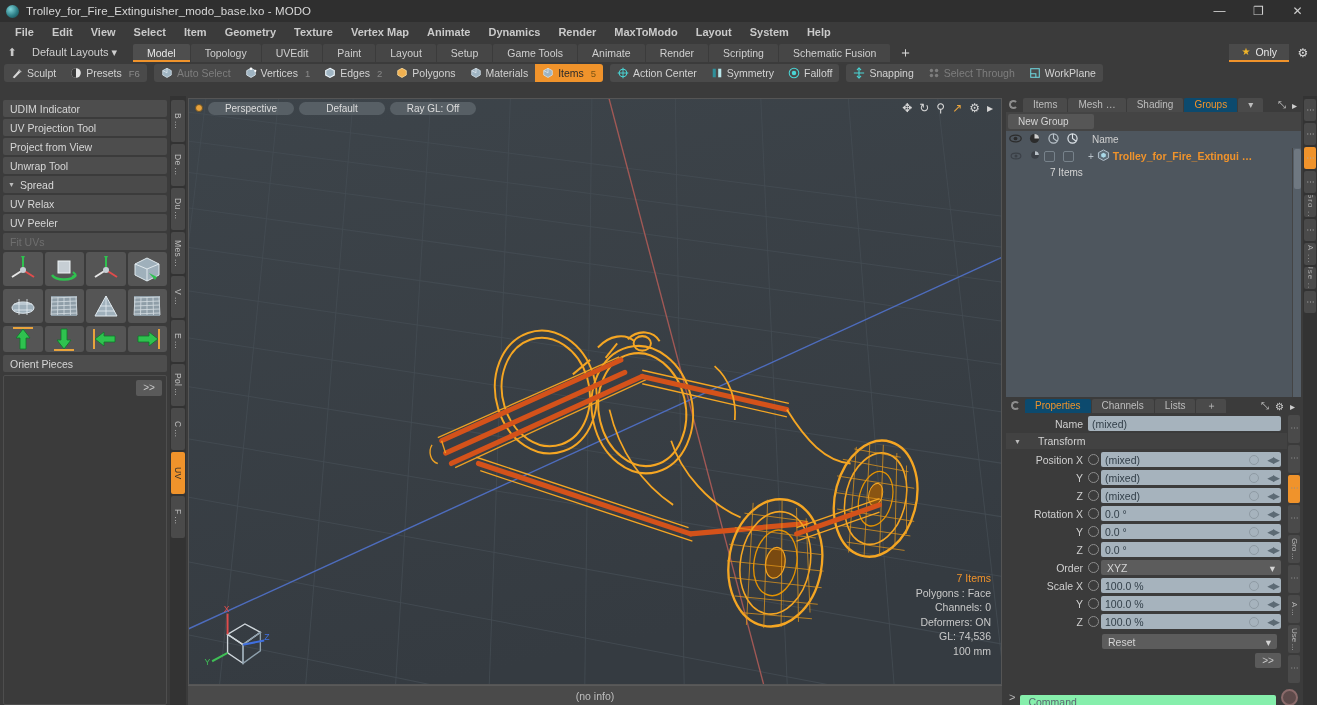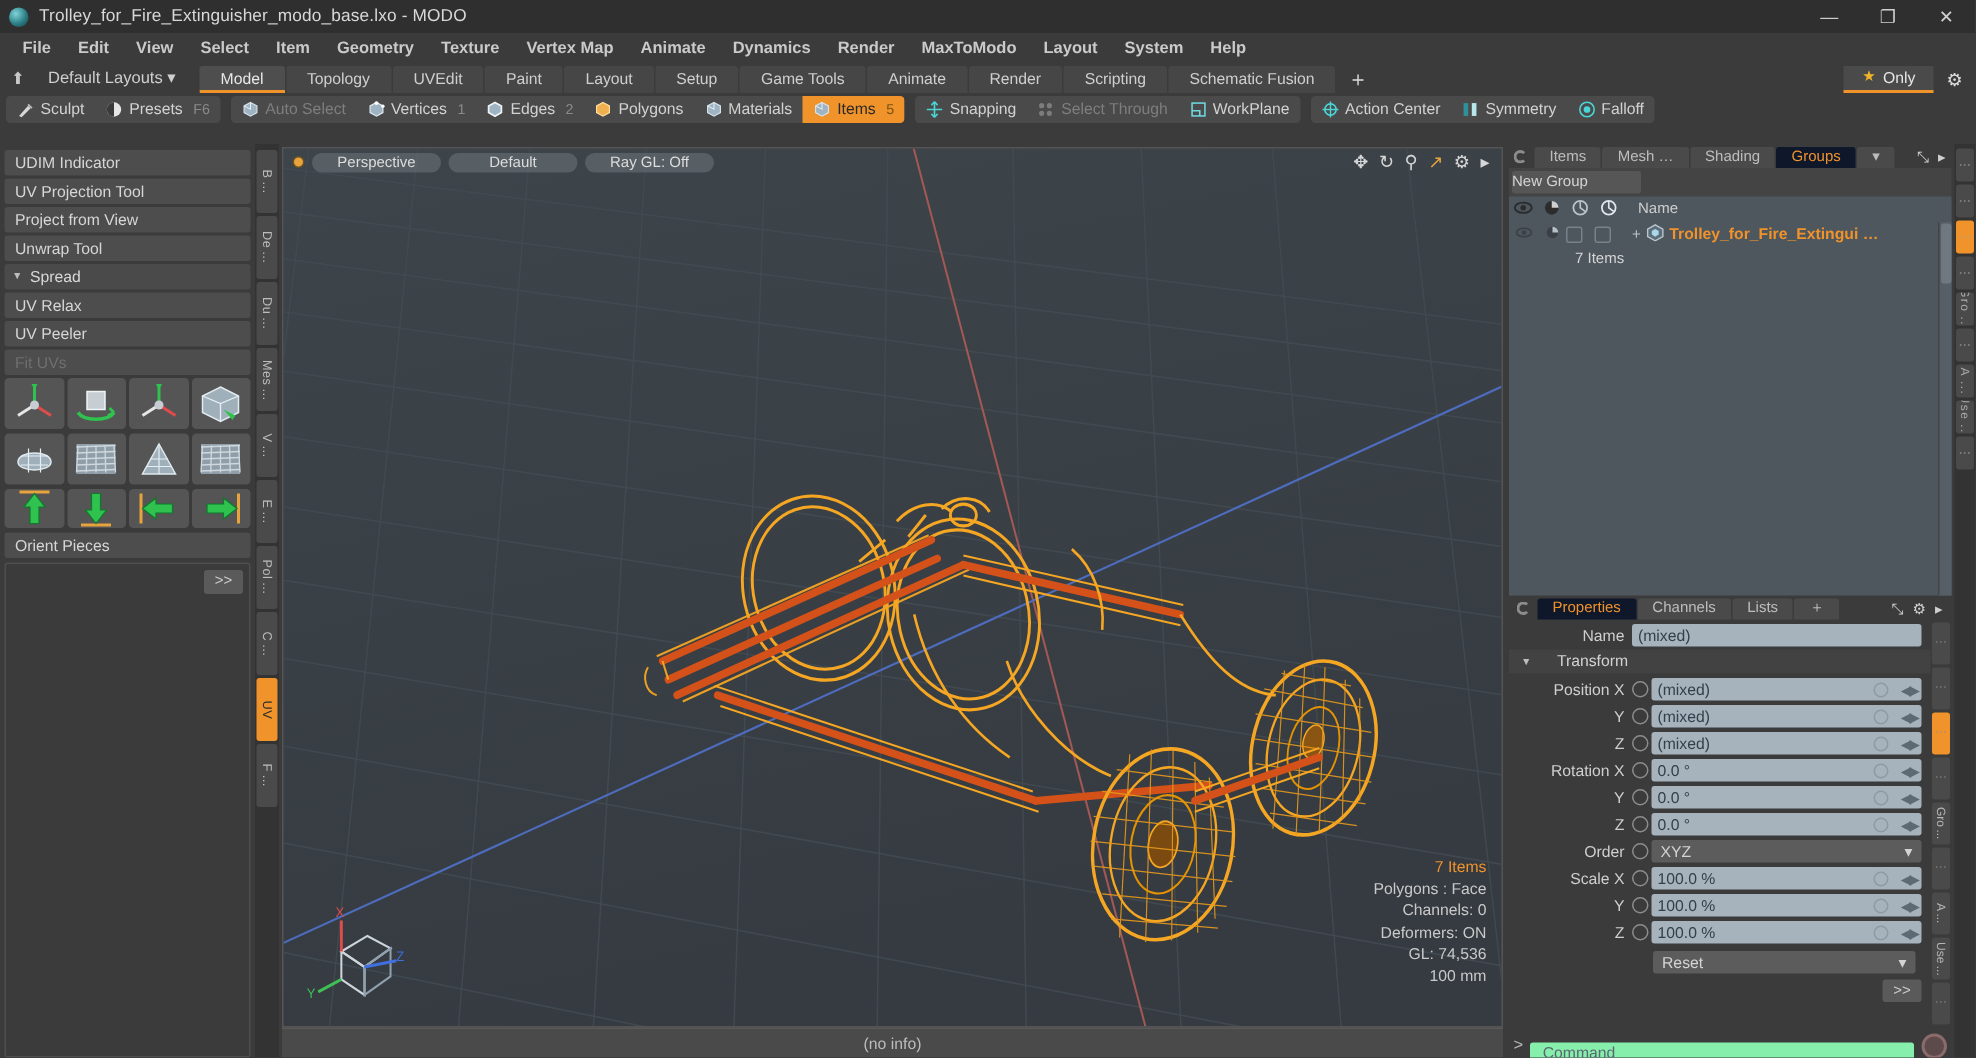--- a/index.html
+++ b/index.html
@@ -97,26 +97,26 @@
      line-height:20px; font-size:10.5px; color:#bdbdbd; }
 
   
   .rightcol { width:299px; background:#3b3b3b; display:flex; flex-direction:column; }
   .panel { background:#3b3b3b; }
   .ptabs { height:16px; display:flex; align-items:flex-end; padding-left:3px; gap:1px; }
   .pdot { width:9px; height:9px; border-radius:50%; border:2px solid #8c8c8c; border-right-color:transparent;
      margin:0 4px 3px 2px; }
   .ptab { padding:0 10px; height:14px; line-height:14px; background:#4a4a4a; color:#bdbdbd;
      font-size:10px; border-radius:2px 2px 0 0; }
-  .ptab.active { background:#0f172a; color:#f0932b; }
+  .ptab.active { background:#0c4a6e; color:#f0932b; }
   .ptools { margin-left:auto; display:flex; gap:6px; padding-right:6px; align-items:center; height:14px; color:#cfcfcf; font-size:10px; }
 
   .groupspanel { height:285px; background:#444; margin:0 2px; display:flex; flex-direction:column; }
   .newgroup { height:15px; margin:2px; width:86px; background:#565656; border-radius:2px;
-     color:#d4d4d4; font-size:10px; padding-left:0; line-height:15px; }
+     color:#d4d4d4; font-size:10px; padding-left:10px; line-height:15px; }
   .ghead { height:17px; background:#4e565e; display:flex; align-items:center; font-size:10px; color:#cfcfcf; }
   .gcol { width:19px; text-align:center; }
   .gnm { padding-left:10px; }
   .glist { flex:1; background:#4e565e; position:relative; display:flex; }
   .glist-inner { flex:1; }
   .grow { height:16px; display:flex; align-items:center; font-size:10px; }
   .grow .sq { width:11px; height:11px; border:1px solid #77828b; border-radius:2px; }
   .gname { color:#f0932b; font-weight:bold; font-size:10.5px; }
   .gsub { font-size:10px; color:#d5d5d5; text-align:center; padding-left:44px; }
   .gscroll { width:9px; background:#565f68; border-left:1px solid #444; }
@@ -297,20 +297,49 @@
             </svg>
           </span>
           <span>Items</span>
           <span class="num">5</span>
         </div>
       </div>
       <div class="grp">
         <div class="cell">
           <span style="display: flex;">
             <svg class="ico" viewBox="0 0 14 14">
+              <circle cx="7" cy="7" r="4.4" fill="none" stroke="#4ad6d6" stroke-width="1.3"></circle>
+              <path d="M7 0.8 L7 13.2 M0.8 7 L13.2 7" stroke="#4ad6d6" stroke-width="1.1"></path>
+            </svg>
+          </span>
+          <span>Action Center</span>
+        </div>
+        <div class="cell">
+          <span style="display: flex;">
+            <svg class="ico" viewBox="0 0 14 14">
+              <rect x="2" y="2" width="3.6" height="10" fill="#2f8f9a"></rect>
+              <rect x="8.4" y="2" width="3.6" height="10" fill="#b9e6ea"></rect>
+            </svg>
+          </span>
+          <span>Symmetry</span>
+        </div>
+        <div class="cell">
+          <span style="display: flex;">
+            <svg class="ico" viewBox="0 0 14 14">
+              <circle cx="7" cy="7" r="5.6" fill="none" stroke="#4ad6d6" stroke-width="1.2"></circle>
+              <circle cx="7" cy="7" r="2.6" fill="#4ad6d6"></circle>
+            </svg>
+          </span>
+          <span>Falloff</span>
+        </div>
+      </div>
+      <div class="grp">
+        <div class="cell">
+          <span style="display: flex;">
+            <svg class="ico" viewBox="0 0 14 14">
               <path d="M7 1 L7 13 M1 7 L13 7" stroke="#4ad6d6" stroke-width="1.3"></path>
               <path d="M7 1 L4.6 3.6 M7 1 L9.4 3.6 M7 13 L4.6 10.4 M7 13 L9.4 10.4" stroke="#4ad6d6" stroke-width="1.2" fill="none"></path>
             </svg>
           </span>
           <span>Snapping</span>
         </div>
         <div class="cell dim">
           <span style="display: flex;">
             <svg class="ico" viewBox="0 0 14 14">
               <circle cx="4" cy="4" r="2" fill="#7d7d7d"></circle>
@@ -322,49 +351,20 @@
           <span>Select Through</span>
         </div>
         <div class="cell">
           <span style="display: flex;">
             <svg class="ico" viewBox="0 0 14 14">
               <rect x="2" y="2" width="10" height="10" fill="none" stroke="#6fd8e0" stroke-width="1.2"></rect>
               <path d="M2 8 L8 8 L8 12" stroke="#6fd8e0" stroke-width="1.2" fill="none"></path>
             </svg>
           </span>
           <span>WorkPlane</span>
-        </div>
-      </div>
-      <div class="grp">
-        <div class="cell">
-          <span style="display: flex;">
-            <svg class="ico" viewBox="0 0 14 14">
-              <circle cx="7" cy="7" r="4.4" fill="none" stroke="#4ad6d6" stroke-width="1.3"></circle>
-              <path d="M7 0.8 L7 13.2 M0.8 7 L13.2 7" stroke="#4ad6d6" stroke-width="1.1"></path>
-            </svg>
-          </span>
-          <span>Action Center</span>
-        </div>
-        <div class="cell">
-          <span style="display: flex;">
-            <svg class="ico" viewBox="0 0 14 14">
-              <rect x="2" y="2" width="3.6" height="10" fill="#2f8f9a"></rect>
-              <rect x="8.4" y="2" width="3.6" height="10" fill="#b9e6ea"></rect>
-            </svg>
-          </span>
-          <span>Symmetry</span>
-        </div>
-        <div class="cell">
-          <span style="display: flex;">
-            <svg class="ico" viewBox="0 0 14 14">
-              <circle cx="7" cy="7" r="5.6" fill="none" stroke="#4ad6d6" stroke-width="1.2"></circle>
-              <circle cx="7" cy="7" r="2.6" fill="#4ad6d6"></circle>
-            </svg>
-          </span>
-          <span>Falloff</span>
         </div>
       </div>
     </div>
 
   <div class="main">
 
     <div class="leftcol">
       <div id="tbtns1">
           <div class="tbtn">UDIM Indicator</div>
           <div class="tbtn">UV Projection Tool</div>

